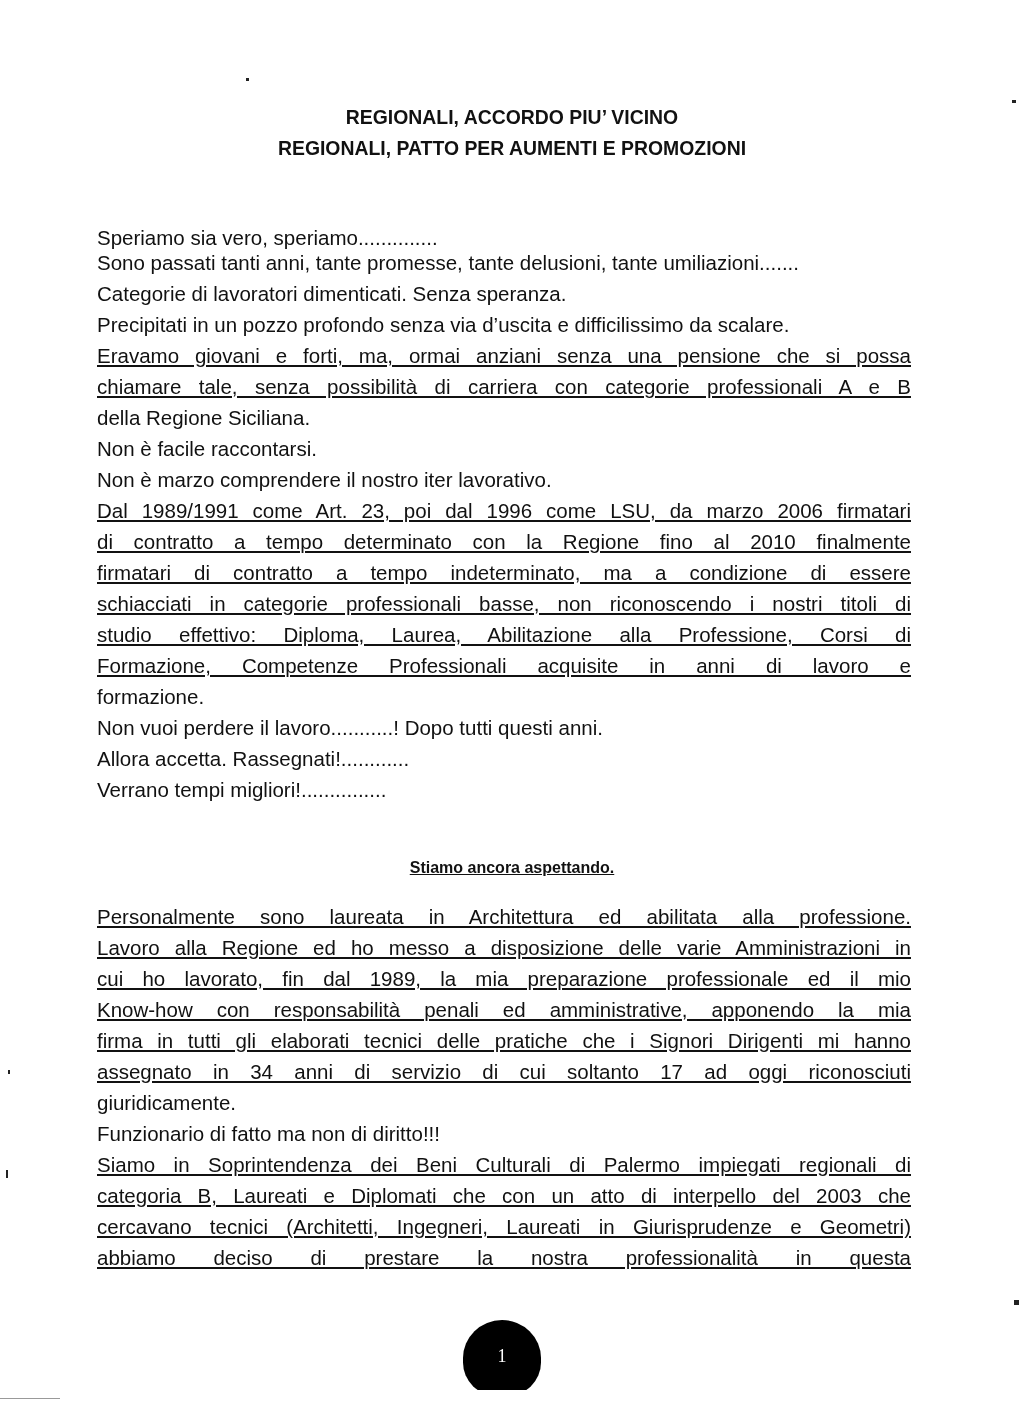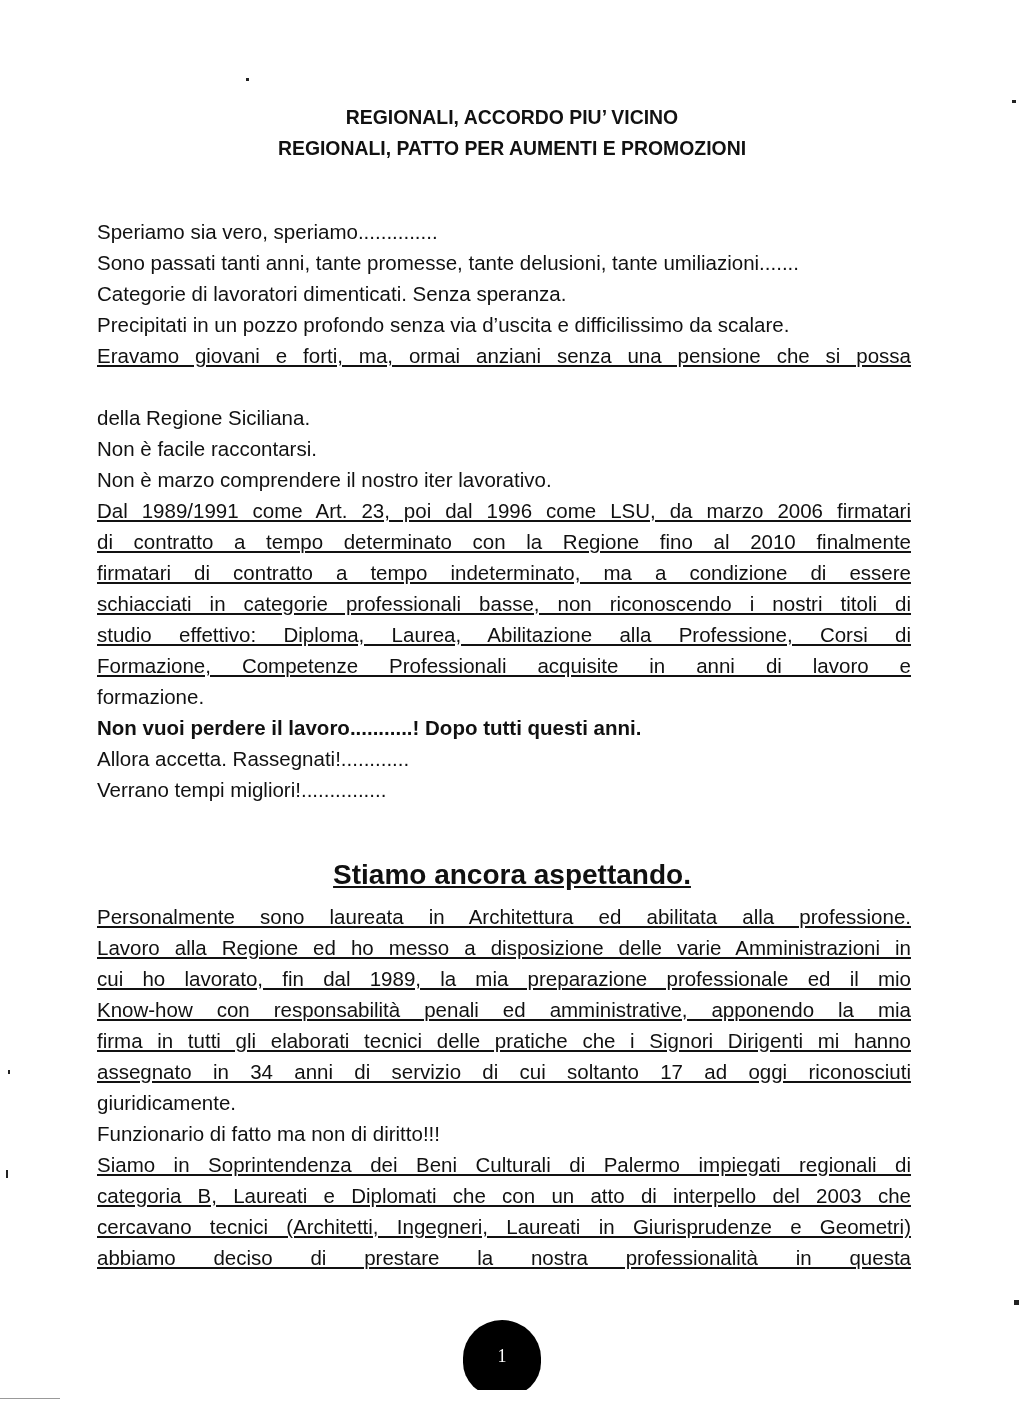--- a/index.html
+++ b/index.html
@@ -12,47 +12,48 @@
     position: absolute; left: 0; width: 1024px; text-align: center;
     font-weight: bold; font-size: 20px; letter-spacing: 0px; transform: scaleX(0.97);
   }
   .t1 { top: 106px; }
   .t2 { top: 137px; }
   .line {
     position: absolute; left: 97px; font-size: 20.5px; white-space: nowrap;
     line-height: 26px;
   }
   .just { width: 814px; text-align: justify; text-align-last: justify; text-decoration: underline; }
-  .bold { font-weight: bold; }
+  .bold { font-weight: normal; }
   .subtitle {
     position: absolute; left: 0; width: 1024px; top: 859px; text-align: center;
-    font-weight: bold; font-size: 28px; text-decoration: underline;
+    font-weight: bold; font-size: 16px; text-decoration: underline;
   }
   .page-num {
     position: absolute; left: 463px; top: 1320px; width: 78px; height: 76px;
     background: #000; border-radius: 50% 50% 44% 44%;
     clip-path: inset(0 0 6px 0);
     color: #fff; font-family: "Liberation Serif", serif; font-size: 18px;
     display: flex; align-items: center; justify-content: center;
     padding-bottom: 4px; box-sizing: border-box;
   }
   .speck { position: absolute; background: #222; }
 </style>
 </head>
 <body>
 
 <div class="page">
   <div class="title t1">REGIONALI, ACCORDO PIU’ VICINO</div>
   <div class="title t2">REGIONALI, PATTO PER AUMENTI E PROMOZIONI</div>
 
-  <div class="line" style="top:219px">Speriamo   sia   vero,   speriamo..............</div>
+  <div class="line" style="top:225px">Speriamo   sia   vero,   speriamo..............</div>
   <div class="line" style="top:250px">Sono passati tanti anni, tante promesse, tante delusioni, tante umiliazioni.......</div>
   <div class="line" style="top:281px">Categorie di lavoratori dimenticati. Senza speranza.</div>
   <div class="line" style="top:312px">Precipitati in un pozzo profondo senza via d’uscita e difficilissimo da scalare.</div>
   <div class="line just" style="top:343px">Eravamo giovani e forti, ma, ormai anziani senza una pensione che si possa</div>
+  <div class="line just" style="top:374px">chiamare tale, senza possibilità di carriera con categorie professionali A e B</div>
   <div class="line" style="top:405px">della   Regione   Siciliana.</div>
   <div class="line" style="top:436px">Non   è   facile   raccontarsi.</div>
   <div class="line" style="top:467px">Non è marzo comprendere il nostro iter lavorativo.</div>
   <div class="line just" style="top:498px">Dal 1989/1991 come Art. 23, poi dal 1996 come LSU, da marzo 2006 firmatari</div>
   <div class="line just" style="top:529px">di contratto a tempo determinato con la Regione fino al 2010 finalmente</div>
   <div class="line just" style="top:560px">firmatari di contratto a tempo indeterminato, ma a condizione di essere</div>
   <div class="line just" style="top:591px">schiacciati in categorie professionali basse, non riconoscendo i nostri titoli di</div>
   <div class="line just" style="top:622px">studio effettivo: Diploma, Laurea, Abilitazione alla Professione, Corsi di</div>
   <div class="line just" style="top:653px">Formazione, Competenze Professionali acquisite in anni di lavoro e</div>
   <div class="line" style="top:684px">formazione.</div>

